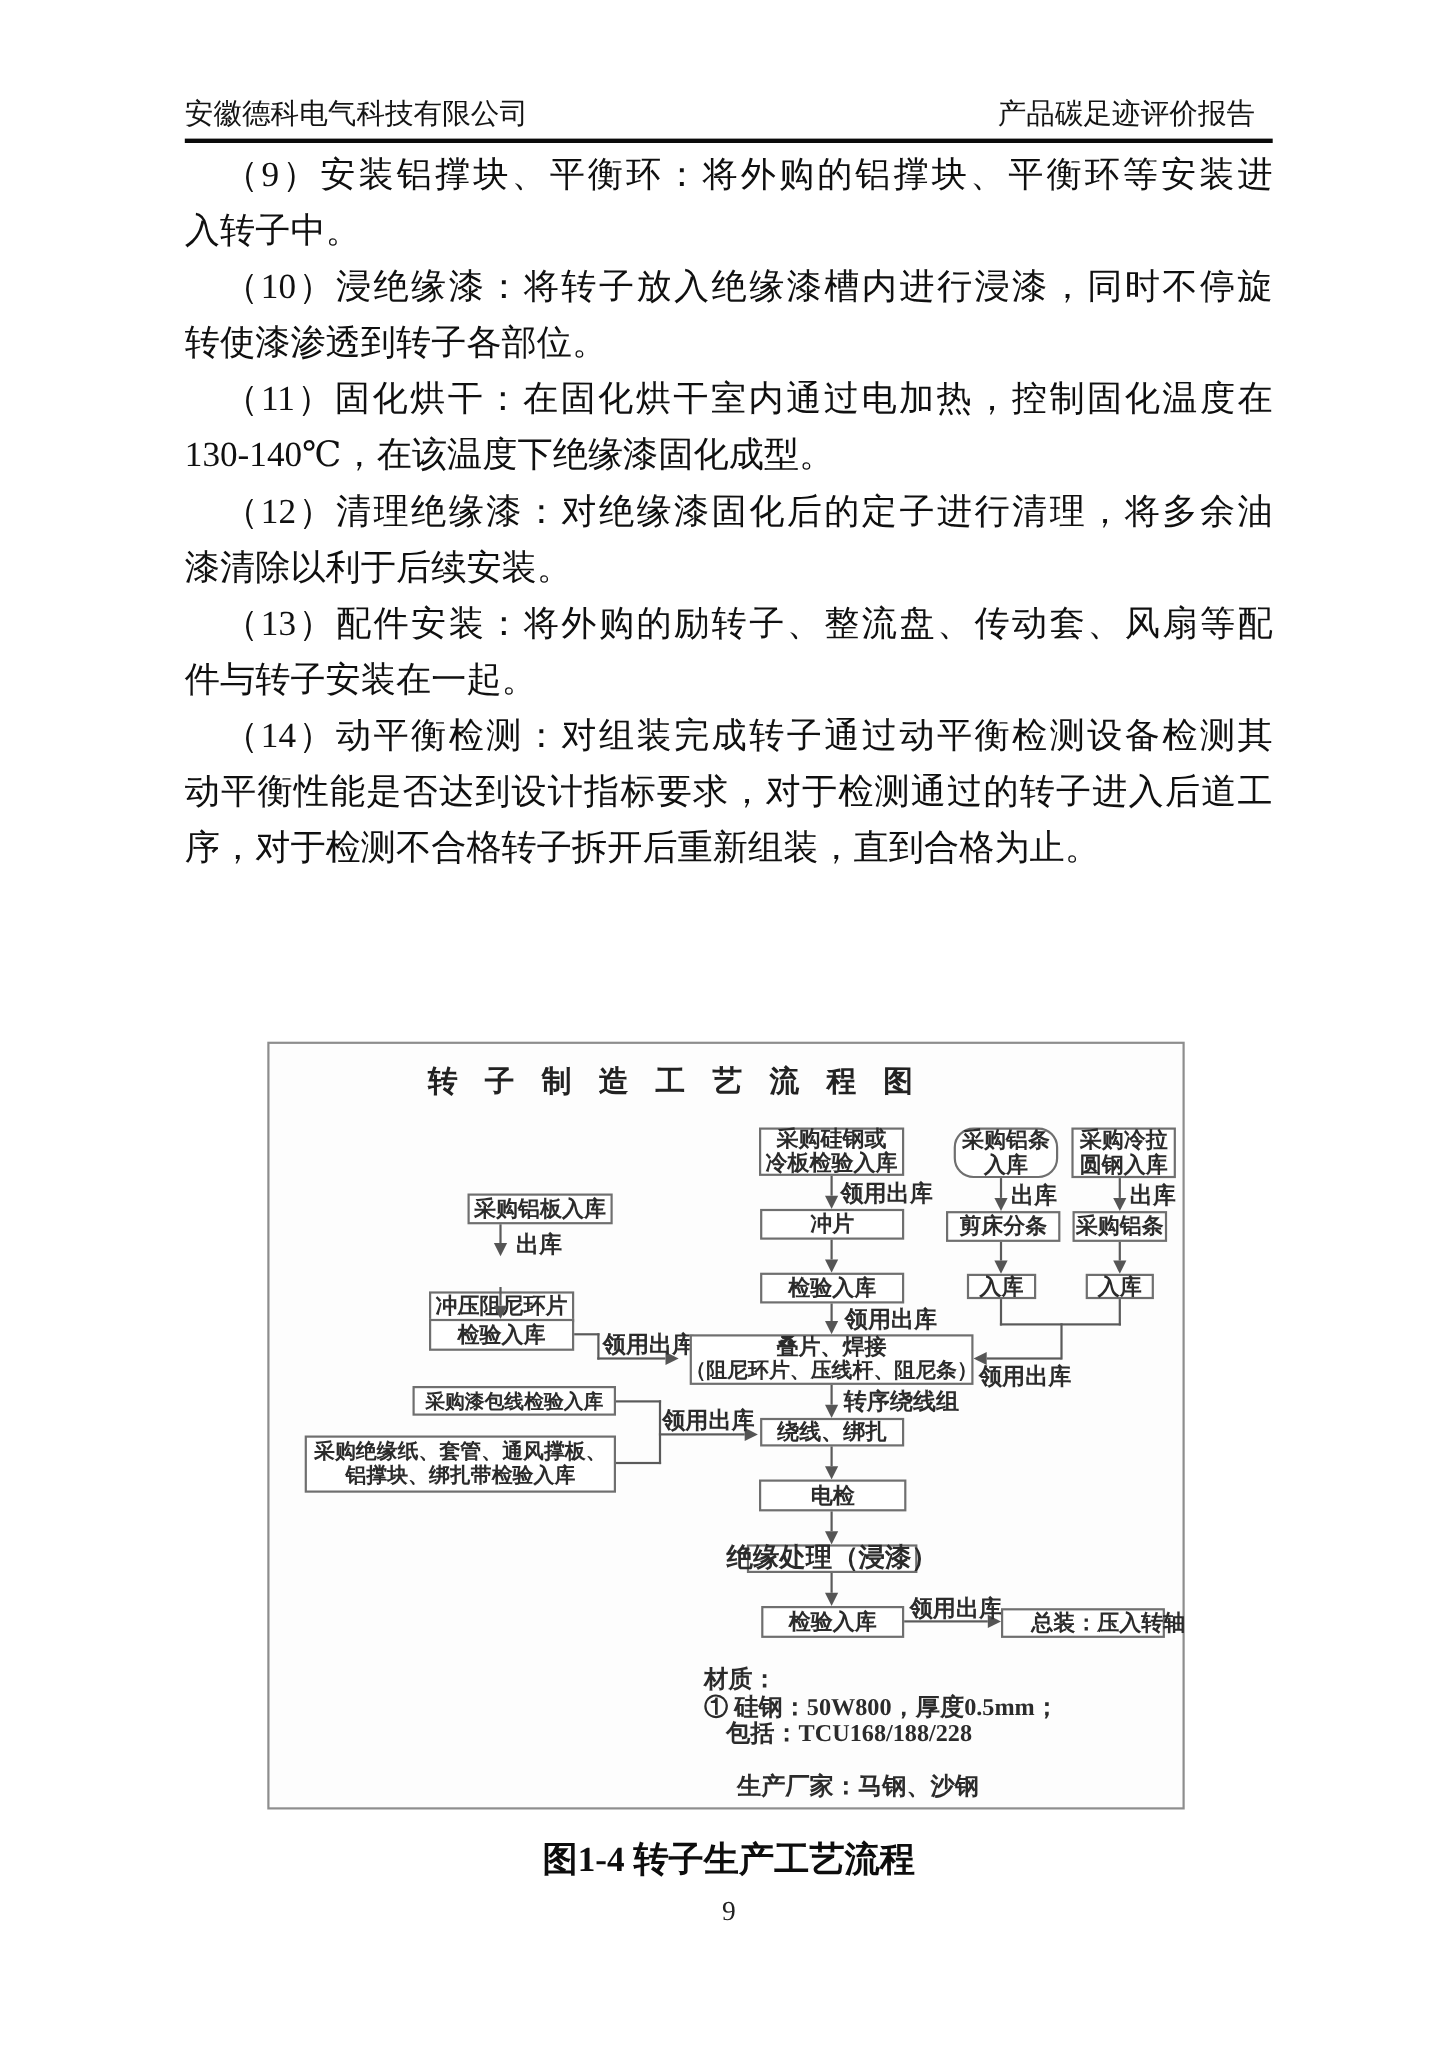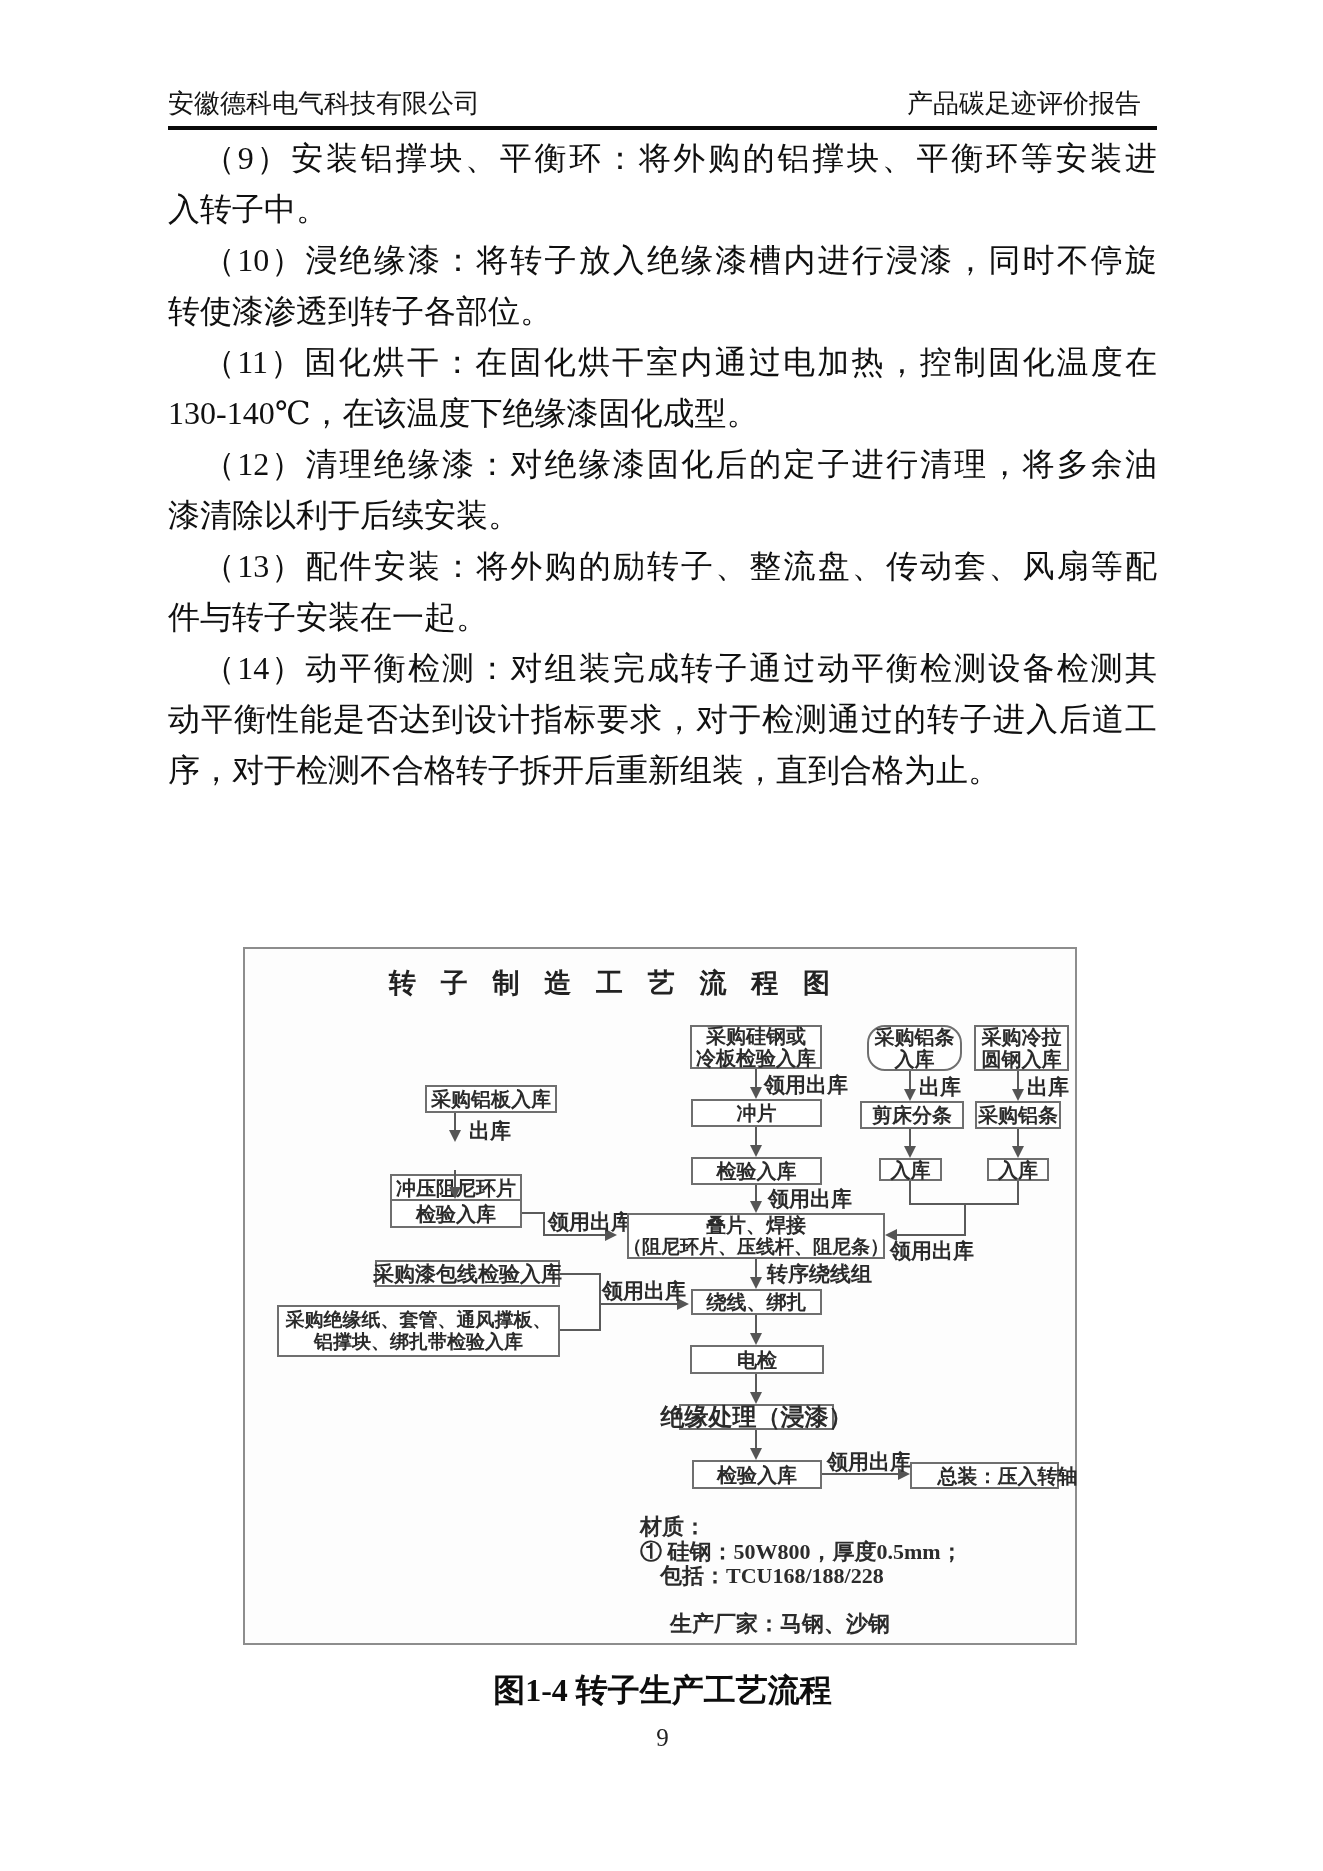--- a/index.html
+++ b/index.html
@@ -70,21 +70,21 @@
     <div class="fb" style="left:145px;top:193px;width:132px;height:28px;margin-top:32px;">冲压阻尼环片</div>
     <div class="vl" style="left:209px;top:221px;height:17px;"></div>
     <div class="ad" style="left:204px;top:238px;"></div>
     <div class="fb" style="left:145px;top:250px;width:132px;height:29px;">检验入库</div>
     <div class="hl" style="left:277px;top:263px;width:23px;"></div>
     <div class="vl" style="left:298px;top:263px;height:24px;"></div>
     <div class="hl" style="left:298px;top:285px;width:62px;"></div>
     <div class="ar" style="left:360px;top:280px;"></div>
     <div class="flab" style="left:303px;top:262px;">领用出库</div>
 
-    <div class="fb" style="left:130px;top:311px;width:185px;height:27px;font-size:21px;">采购漆包线检验入库</div>
+    <div class="fb" style="left:130px;top:311px;width:185px;height:27px;font-size:18px;">采购漆包线检验入库</div>
     <div class="fb" style="left:32px;top:356px;width:283px;height:52px;font-size:19px;">
       <span>采购绝缘纸、套管、通风撑板、</span>
       <span>铝撑块、绑扎带检验入库</span>
     </div>
     <div class="hl" style="left:315px;top:324px;width:41px;"></div>
     <div class="hl" style="left:315px;top:380px;width:41px;"></div>
     <div class="vl" style="left:354px;top:324px;height:58px;"></div>
     <div class="hl" style="left:354px;top:354px;width:78px;"></div>
     <div class="ar" style="left:432px;top:349px;"></div>
     <div class="flab" style="left:357px;top:331px;">领用出库</div>

